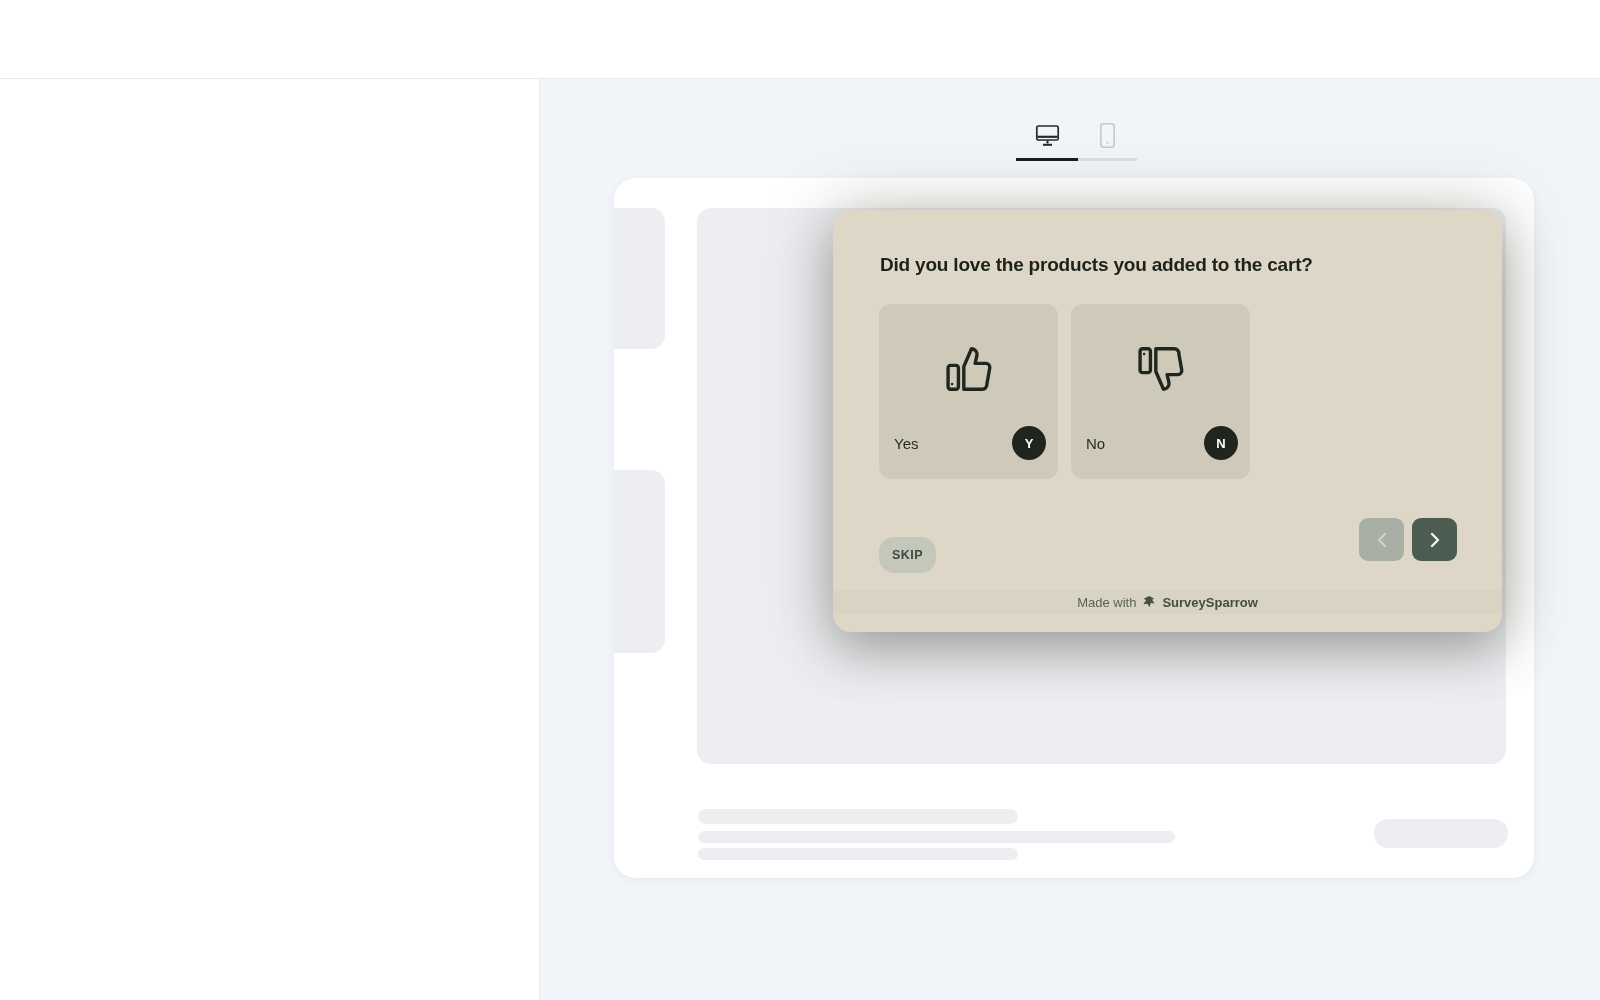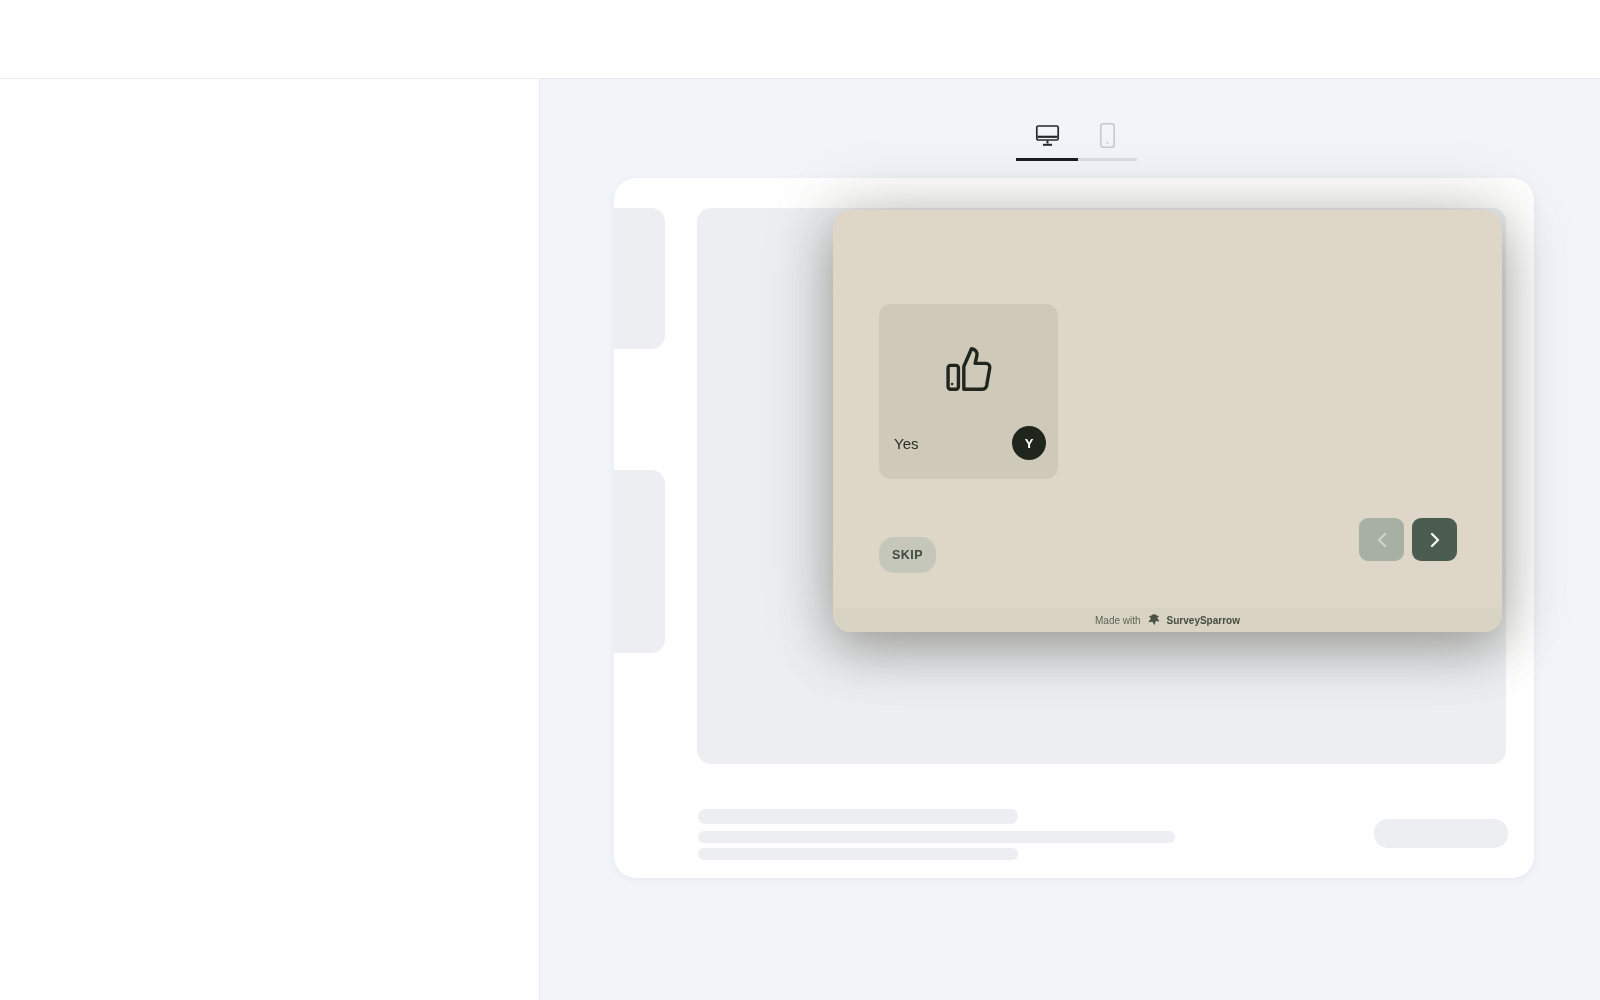--- a/index.html
+++ b/index.html
@@ -80,21 +80,21 @@
   .question{position:absolute;left:47px;top:44px;width:590px;font-size:19px;font-weight:700;letter-spacing:-.2px;color:#1c2219;}
   .opt-tile{position:absolute;top:94px;width:179px;height:175px;background:#cfc9b9;border-radius:12px;cursor:pointer;}
   .opt-0{left:46px}.opt-1{left:238px}
   .opt-icon{position:absolute;left:50%;top:38px;transform:translateX(-50%);}
   .opt-label{position:absolute;left:15px;top:131px;font-size:15px;color:#272c25;}
   .opt-badge{position:absolute;right:12px;top:122px;width:34px;height:34px;border-radius:50%;background:#20261d;color:#fff;font-size:13px;font-weight:700;display:flex;align-items:center;justify-content:center;}
   .skip-btn{position:absolute;left:46px;top:327px;width:57px;height:36px;border-radius:15px;background:#c5c7ba;display:flex;align-items:center;justify-content:center;font-size:12.5px;font-weight:700;letter-spacing:.5px;color:#3e4b40;cursor:pointer;}
   .nav-btn{position:absolute;top:308px;width:45px;height:43px;border-radius:9px;display:flex;align-items:center;justify-content:center;cursor:pointer;}
   .nav-prev{left:526px;background:#a8b0a6;}
   .nav-next{left:579px;background:#4b5c51;}
-  .card-footer{position:absolute;left:0;right:0;bottom:0;height:24px;background:#d9d3c3;display:flex;align-items:center;justify-content:center;gap:6px;font-size:10px;color:#5c6454;}
+  .card-footer{position:absolute;left:0;right:0;bottom:18px;height:24px;background:#d9d3c3;display:flex;align-items:center;justify-content:center;gap:6px;font-size:13px;color:#5c6454;}
   .brand-name{font-weight:700;color:#454d3f;}
 
   .arrow-annot{left:462px;top:436px;width:80px;height:34px;z-index:4;pointer-events:none;}
   svg{display:block;}
 </style>
 </head>
 <body>
 
 <div class="abs preview-bg"></div>
 
@@ -253,33 +253,47 @@
   <div class="skel sk-left1"></div>
   <div class="skel sk-left2"></div>
   <div class="skel sk-main"></div>
   <div class="skel sk-bar1"></div>
   <div class="skel sk-bar2"></div>
   <div class="skel sk-bar3"></div>
   <div class="skel sk-right"></div>
 </div>
 
 <div class="abs survey-card">
+  <div class="question">Did you love the products you added to the cart?</div>
 
   <div class="opt-tile opt-0">
     <span class="opt-icon">
       <svg width="54" height="54" viewBox="0 0 24 24" fill="none" stroke="#20261d" stroke-width="1.5" stroke-linecap="round" stroke-linejoin="round">
         <rect x="2.7" y="10.4" width="4.6" height="10.6" rx="1.1"></rect>
         <circle cx="4.5" cy="18.7" r="0.55" fill="#20261d" stroke="none"></circle>
         <path d="M9.7 21V10.9L13.1 3a2.5 2.5 0 0 1 2.4 3.1L14.7 9.5h4.8a1.75 1.75 0 0 1 1.72 2.04l-1.27 7.1A2.1 2.1 0 0 1 17.9 21Z"></path>
       </svg>
     </span>
     <span class="opt-label">Yes</span>
     <span class="opt-badge">Y</span>
   </div>
 
+  <div class="opt-tile opt-1">
+    <span class="opt-icon">
+      <svg width="54" height="54" viewBox="0 0 24 24" fill="none" stroke="#20261d" stroke-width="1.5" stroke-linecap="round" stroke-linejoin="round">
+        <g transform="scale(1,-1) translate(0,-24)">
+          <rect x="2.7" y="10.4" width="4.6" height="10.6" rx="1.1"></rect>
+          <circle cx="4.5" cy="18.7" r="0.55" fill="#20261d" stroke="none"></circle>
+          <path d="M9.7 21V10.9L13.1 3a2.5 2.5 0 0 1 2.4 3.1L14.7 9.5h4.8a1.75 1.75 0 0 1 1.72 2.04l-1.27 7.1A2.1 2.1 0 0 1 17.9 21Z"></path>
+        </g>
+      </svg>
+    </span>
+    <span class="opt-label">No</span>
+    <span class="opt-badge">N</span>
+  </div>
 
   <div class="skip-btn">SKIP</div>
 
   <div class="nav-btn nav-prev">
     <span>
       <svg width="12" height="16" viewBox="0 0 12 16" fill="none" stroke="#ccd1c9" stroke-width="2.4" stroke-linecap="round" stroke-linejoin="round">
           <polyline points="9,2 3,8 9,14"></polyline>
         </svg>
     </span>
   </div>

